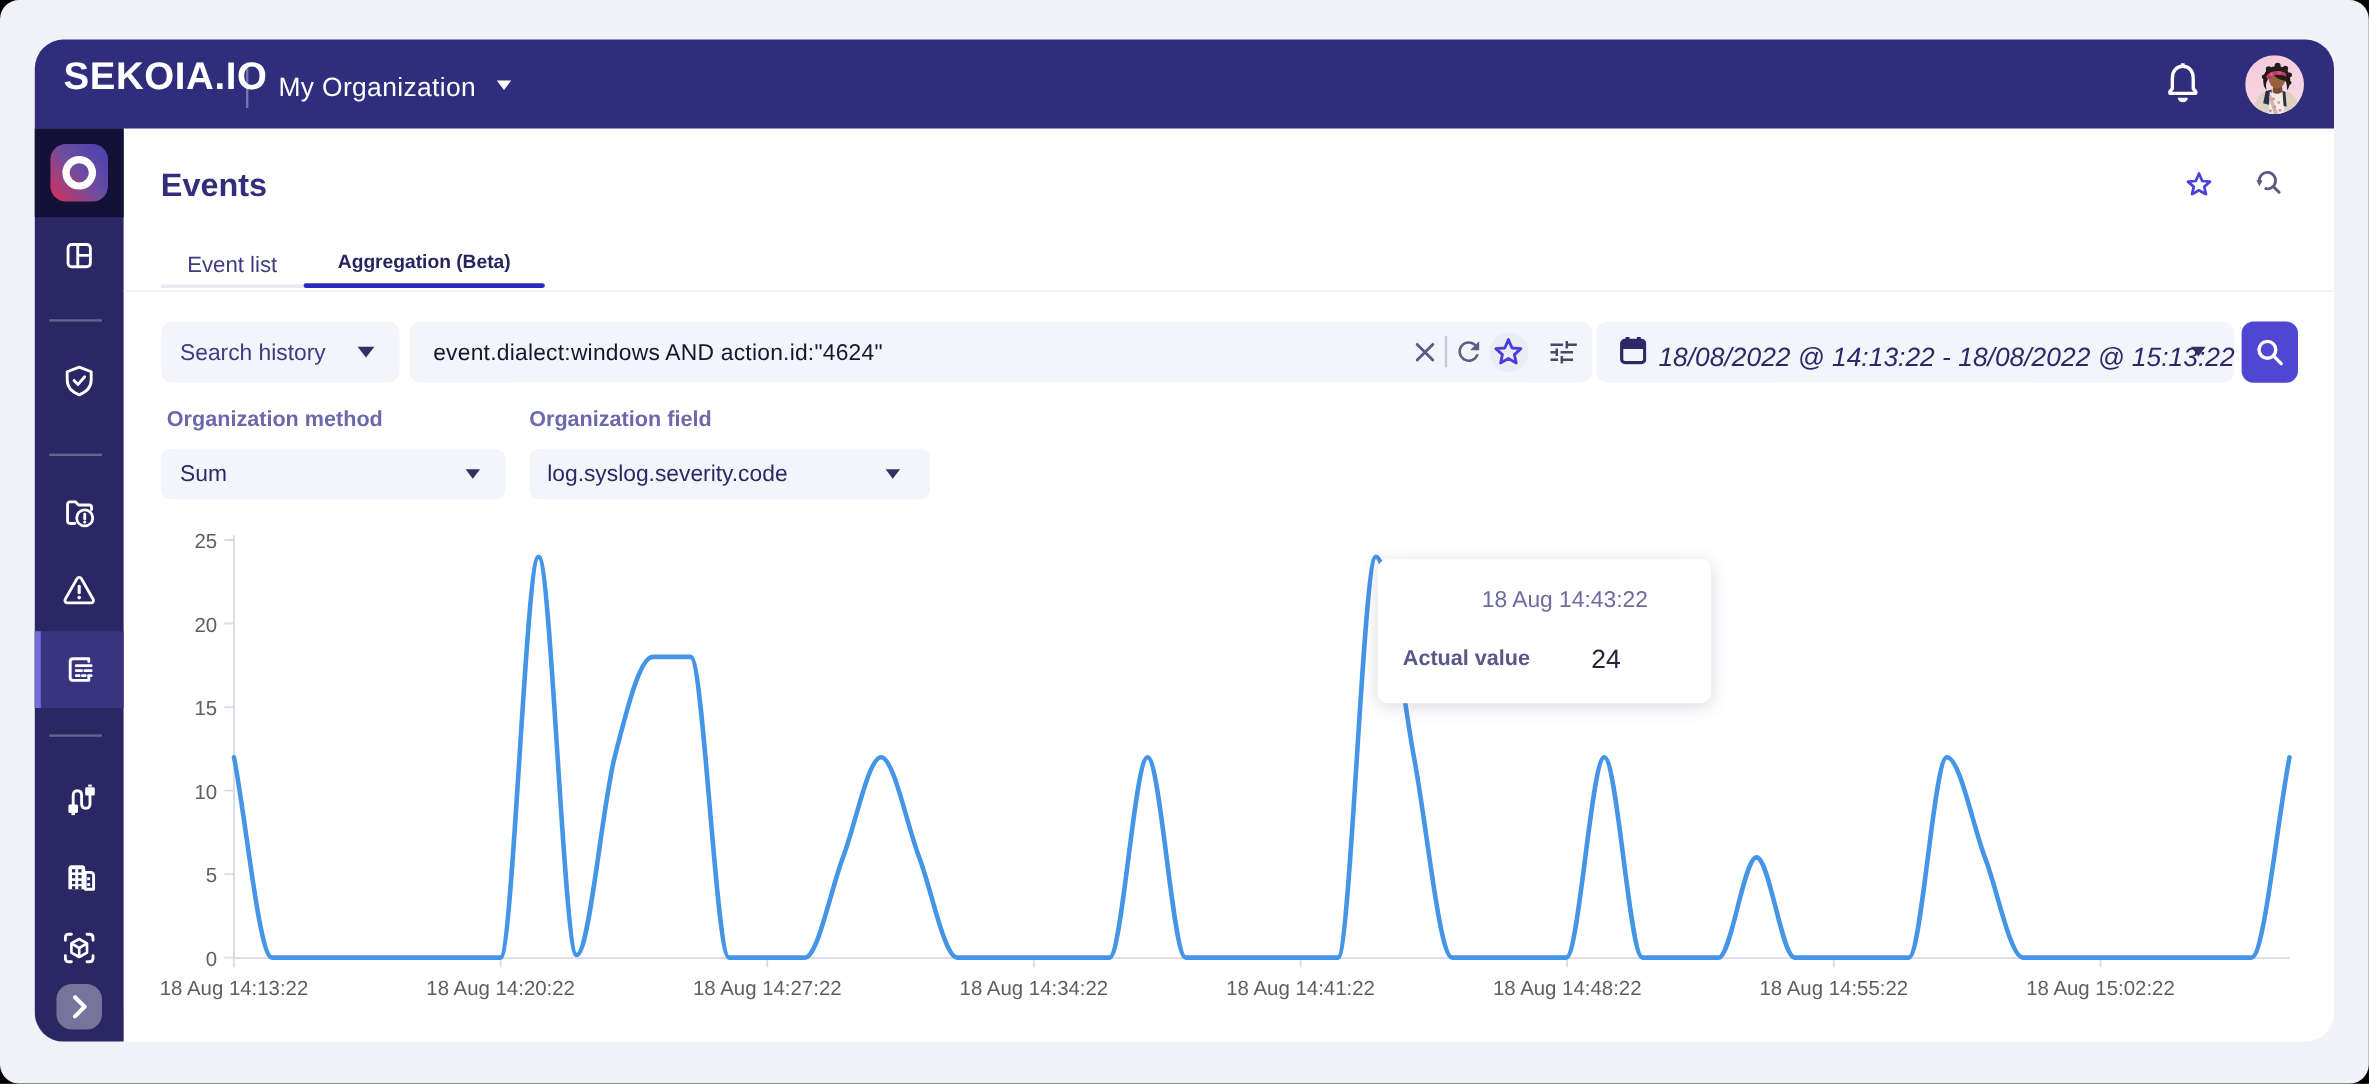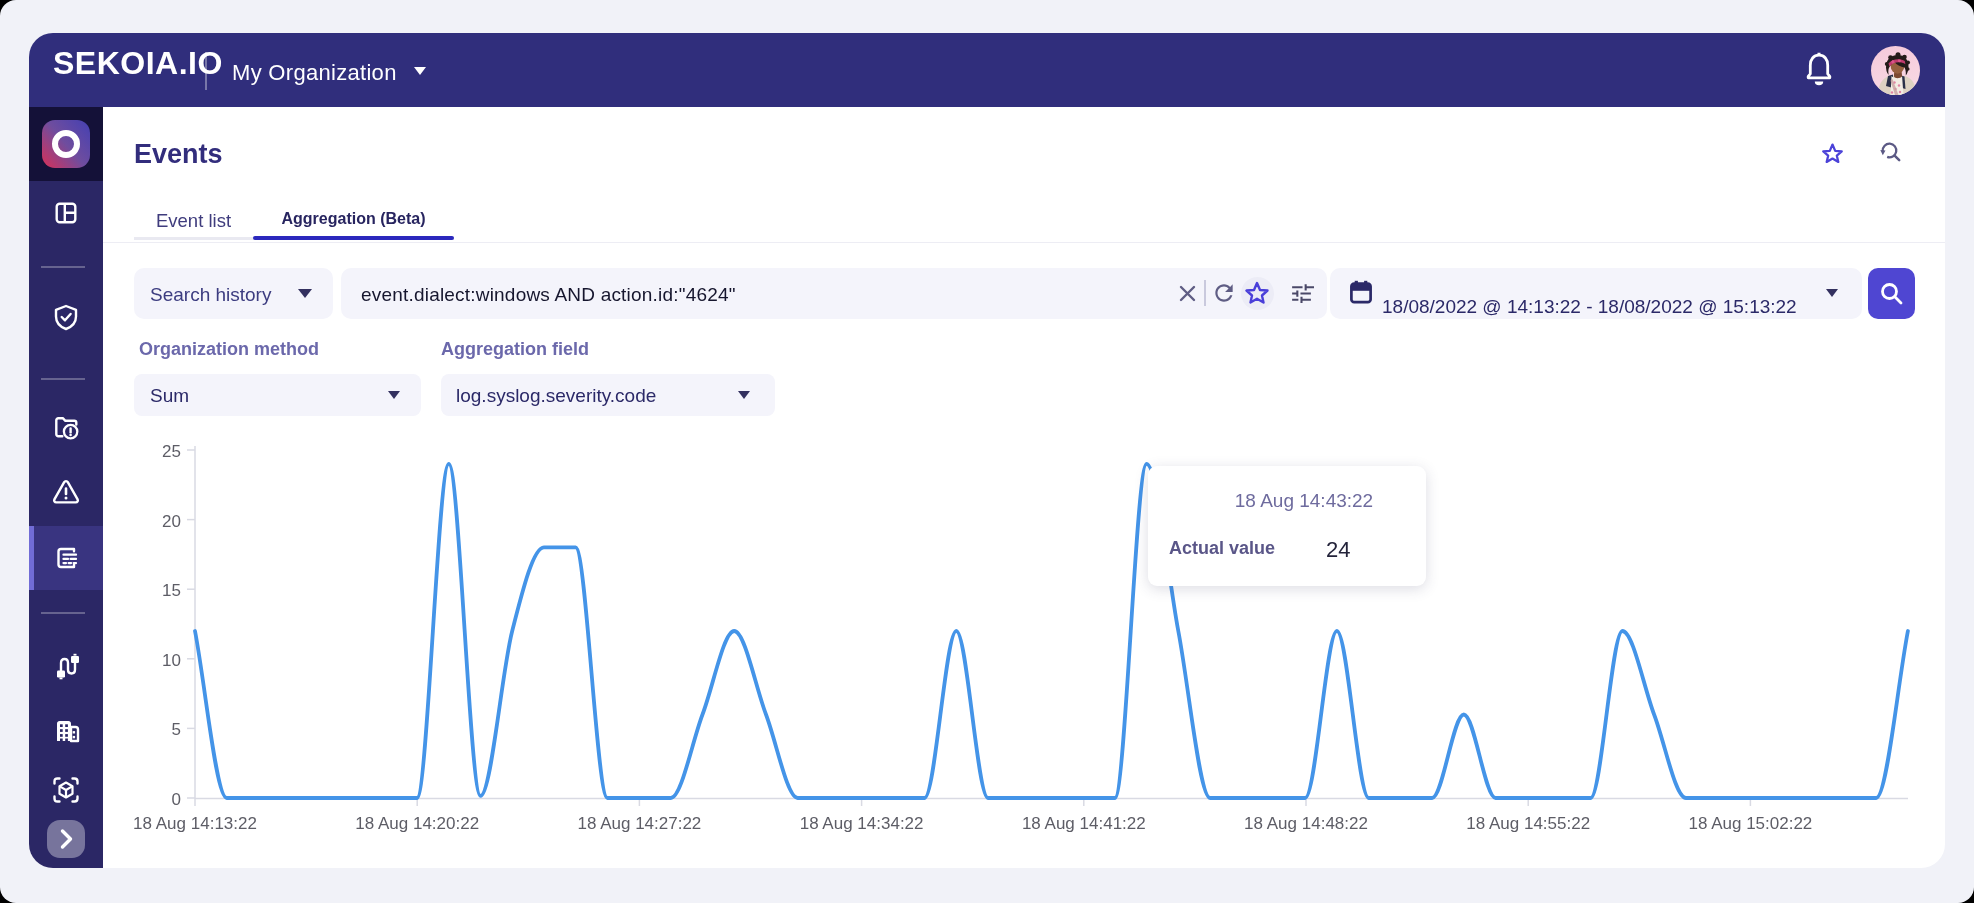--- a/index.html
+++ b/index.html
@@ -30,21 +30,21 @@
 .tabtrack { left:134px; top:237px; width:320px; height:3px; background:#e9e9f1; }
 .tabind { left:253px; top:236px; width:201px; height:3.5px; background:#2b28bd; border-radius:2px; }
 .tabborder { left:103px; top:242px; width:1842px; height:1px; background:#ededf4; }
 
 .pill { background:#f4f4fb; border-radius:10px; }
 .sh-pill { left:134px; top:268px; width:199px; height:51px; }
 .sh-text { left:150px; top:284px; font-size:19px; color:#3c3c80; }
 .q-pill { left:341px; top:268px; width:986px; height:51px; }
 .q-text { left:361px; top:284px; font-size:19px; letter-spacing:0.2px; color:#16162e; }
 .date-pill { left:1330px; top:268px; width:532px; height:51px; }
-.date-text { left:1382px; top:296px; font-size:19px; color:#2b2968; }
+.date-text { left:1382px; top:285px; font-size:22px; color:#2b2968;font-style:italic; }
 .search-btn { left:1868px; top:268px; width:47px; height:51px; background:#4f46d2; border-radius:10px; }
 
 .agg-label { top:339px; font-size:18px; font-weight:bold; color:#6b68ab; }
 .sum-pill { left:134px; top:374px; width:287px; height:42px; background:#f4f4fb; border-radius:8px; }
 .field-pill { left:441px; top:374px; width:334px; height:42px; background:#f4f4fb; border-radius:8px; }
 .dd-text { top:385px; font-size:19px; color:#2b2968; }
 
 .tooltip { left:1148px; top:466px; width:278px; height:120px; background:#fff; border-radius:9px; box-shadow:0 3px 14px rgba(60,60,100,0.18); }
 .tt-title { left:1148px; top:490px; width:278px; text-align:center; font-size:19px; color:#6e6b9e;margin-left:17px; }
 .tt-label { left:1169px; top:538px; font-size:18px; font-weight:bold; color:#5a5688; }
@@ -282,21 +282,21 @@
   </svg>
   <div class="abs date-text">18/08/2022 @ 14:13:22 - 18/08/2022 @ 15:13:22</div>
   <div class="abs caret" style="left:1826px; top:289px; border-top-color:#33305f;"></div>
   <div class="abs search-btn"></div>
   <svg class="abs" style="left:1879px; top:281px;" width="25" height="25" viewBox="0 0 25 25">
     <circle cx="10.5" cy="10.5" r="7" fill="none" stroke="#fff" stroke-width="2.8"></circle>
     <line x1="15.8" y1="15.8" x2="22" y2="22" stroke="#fff" stroke-width="2.8" stroke-linecap="round"></line>
   </svg>
 
   <div class="abs agg-label" style="left:139px;">Organization method</div>
-  <div class="abs agg-label" style="left:441px;">Aggregation field</div>
+  <div class="abs agg-label" style="left:441px;">Organization field</div>
   <div class="abs sum-pill"></div>
   <div class="abs dd-text" style="left:150px;">Sum</div>
   <div class="abs caret" style="left:388px; top:391px; border-top-color:#33305f;"></div>
   <div class="abs field-pill"></div>
   <div class="abs dd-text" style="left:456px;">log.syslog.severity.code</div>
   <div class="abs caret" style="left:738px; top:391px; border-top-color:#33305f;"></div>
 
   <div class="abs tooltip"></div>
   <div class="abs tt-title">18 Aug 14:43:22</div>
   <div class="abs tt-label">Actual value</div>

